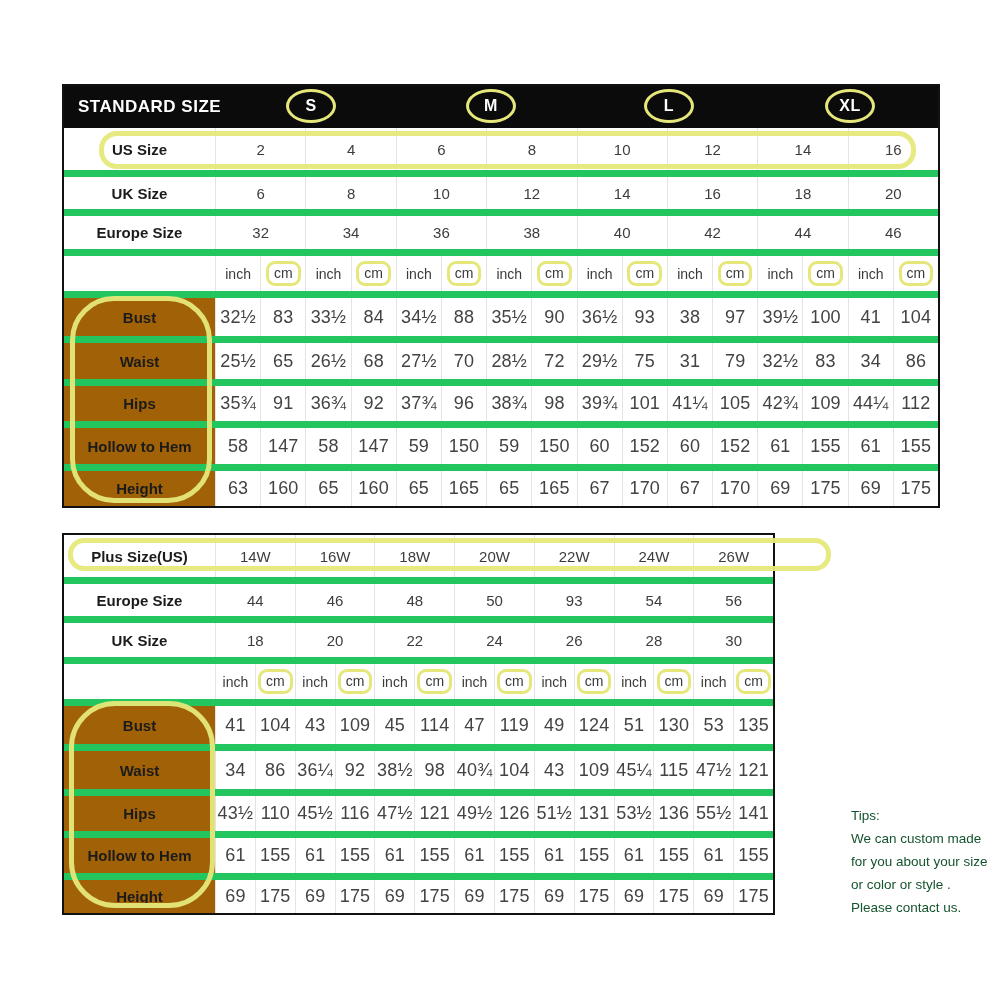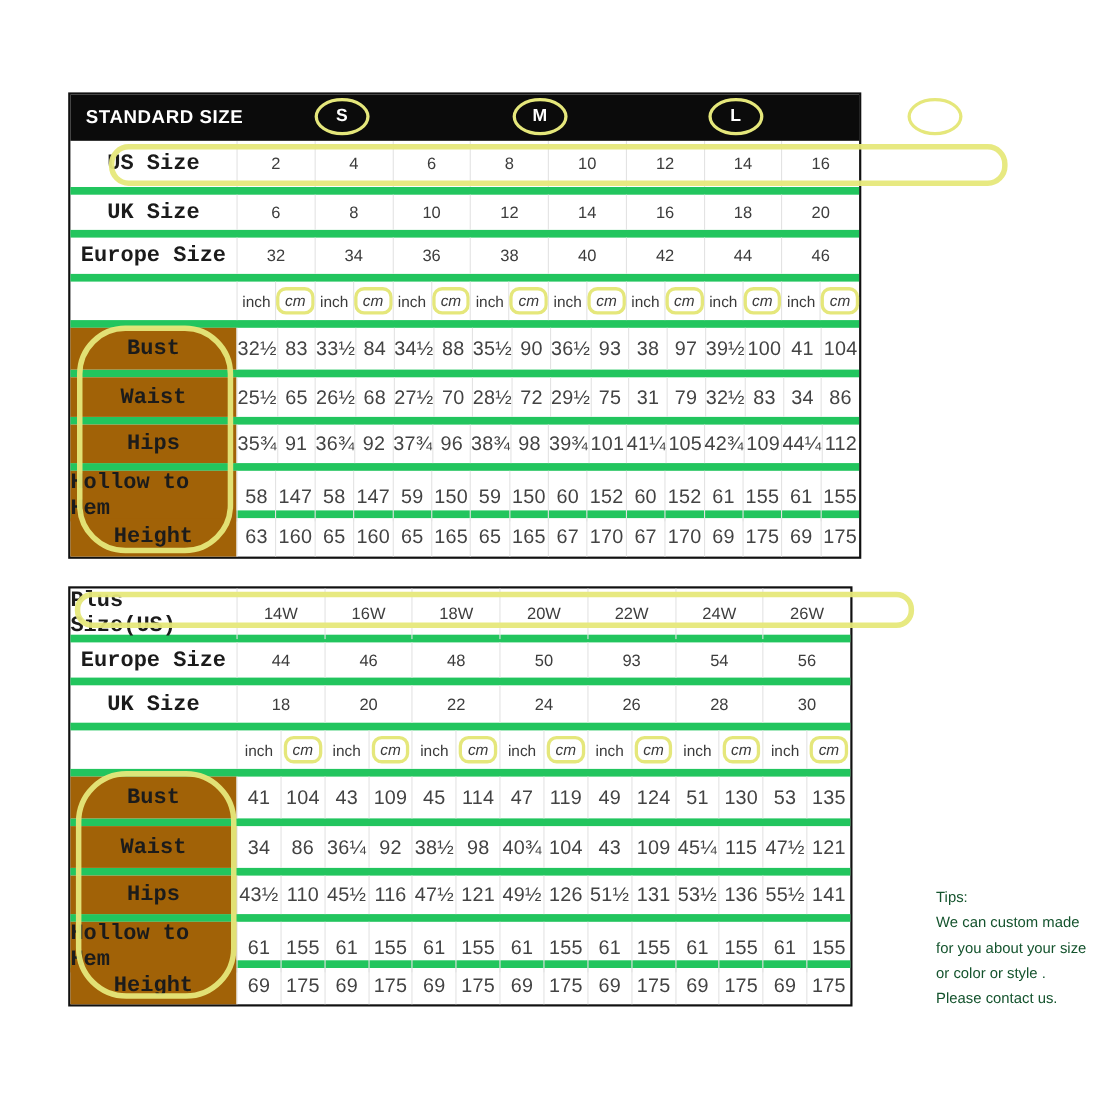--- a/index.html
+++ b/index.html
@@ -2,50 +2,50 @@
 <html><head>
 <meta charset="utf-8">
 <style>
   html,body{margin:0;padding:0;}
   body{
     width:1000px;height:1000px;position:relative;background:#ffffff;
     font-family:"Liberation Sans","DejaVu Sans",sans-serif;color:#3c3c3c;
     overflow:hidden;
   }
   .size-table{position:absolute;border:2px solid #111;background:#fff;box-sizing:border-box;}
-  #table-standard{left:62px;top:84px;width:721px;}
+  #table-standard{left:62px;top:84px;width:878px;}
   #table-plus{left:62px;top:533px;width:713px;}
 
   .table-header{
     height:42px;background:#0b0b0b;color:#fff;display:flex;align-items:center;
     position:relative;font-weight:bold;font-size:17px;letter-spacing:.5px;
   }
   .table-header .title{padding-left:14px;}
   .badge{
     position:absolute;top:3px;width:50px;height:34px;border:3px solid #e5e77b;
     border-radius:50%;display:flex;align-items:center;justify-content:center;
     color:#fff;font-weight:bold;font-size:16px;box-sizing:border-box;
   }
   .row{display:grid;box-sizing:border-box;}
   .row + .row{border-top:7px solid #22c55e;}
   .t1 .row.size{grid-template-columns:151px repeat(8,1fr);}
   .t1 .row.units,.t1 .row.measure{grid-template-columns:151px repeat(16,1fr);}
   .t2 .row.size{grid-template-columns:151px repeat(7,1fr);}
   .t2 .row.units,.t2 .row.measure{grid-template-columns:151px repeat(14,1fr);}
 
   .lbl,.cell{display:flex;align-items:center;justify-content:center;box-sizing:border-box;}
-  .lbl{font-weight:bold;font-size:20px;color:#1b1b1b;font-family:Liberation Mono, monospace;}
+  .lbl{font-weight:bold;font-size:15px;color:#1b1b1b;}
   .lbl-gray{background:#a16207;}
   .cell{border-left:1px solid #e3e3e3;}
   .cell-size{font-size:15px;color:#3d3d3d;}
   .cell-unit{font-size:14px;color:#3a3a3a;}
   .cell-val{font-size:18px;color:#434343;letter-spacing:.2px;}
   .cm-chip{
     display:inline-block;border:3px solid #e5e77b;border-radius:9px;
-    padding:1px 5px;line-height:17px;font-style:italic;
+    padding:1px 5px;line-height:17px;
   }
 
   
   .hl{position:absolute;border:5px solid rgba(230,232,122,.95);background:transparent;
       pointer-events:none;box-sizing:border-box;z-index:5;}
   #hl-us-row{left:99px;top:131px;width:817px;height:38px;border-radius:18px;}
   #hl-t1-labels{left:70px;top:296px;width:142px;height:207px;border-radius:44px;}
   #hl-plus-row{left:68px;top:538px;width:763px;height:33px;border-radius:16px;}
   #hl-t2-labels{left:69px;top:701px;width:146px;height:207px;border-radius:46px;}
 

